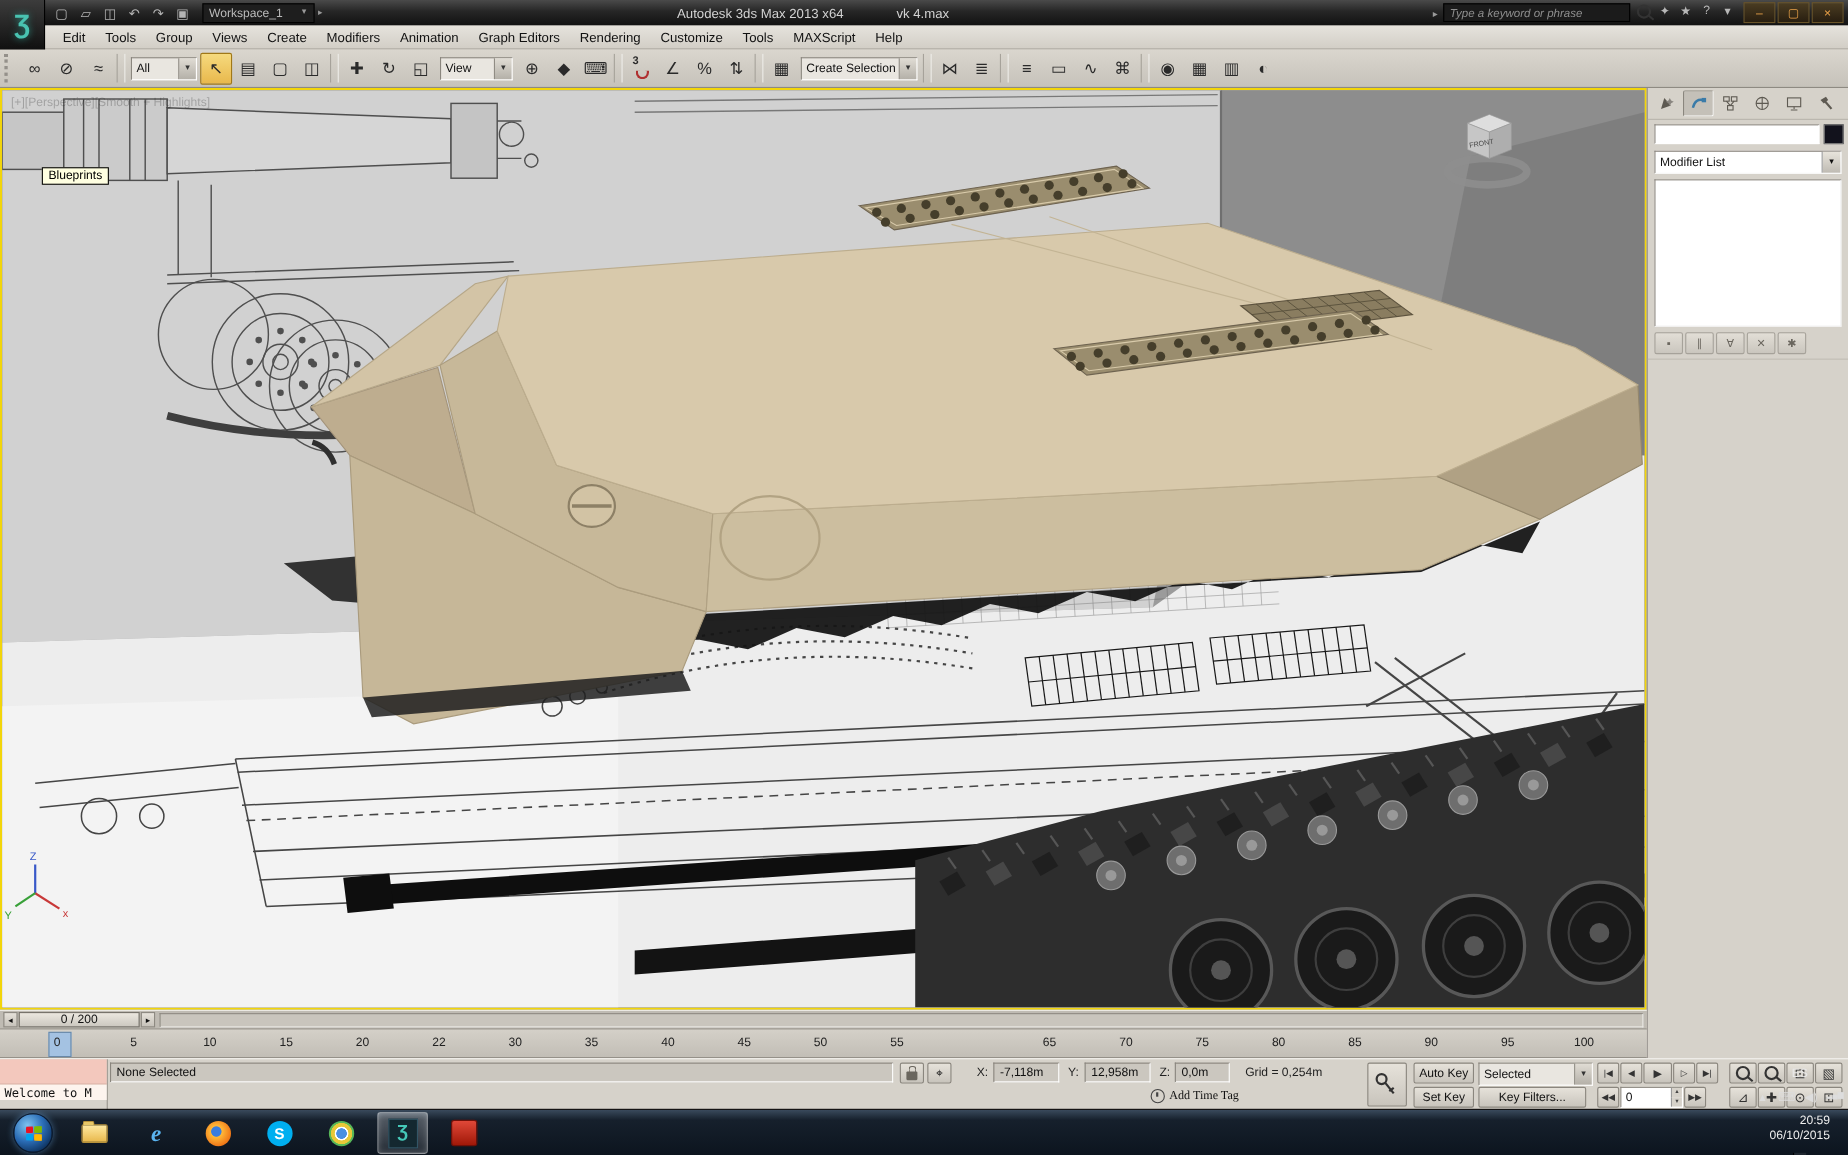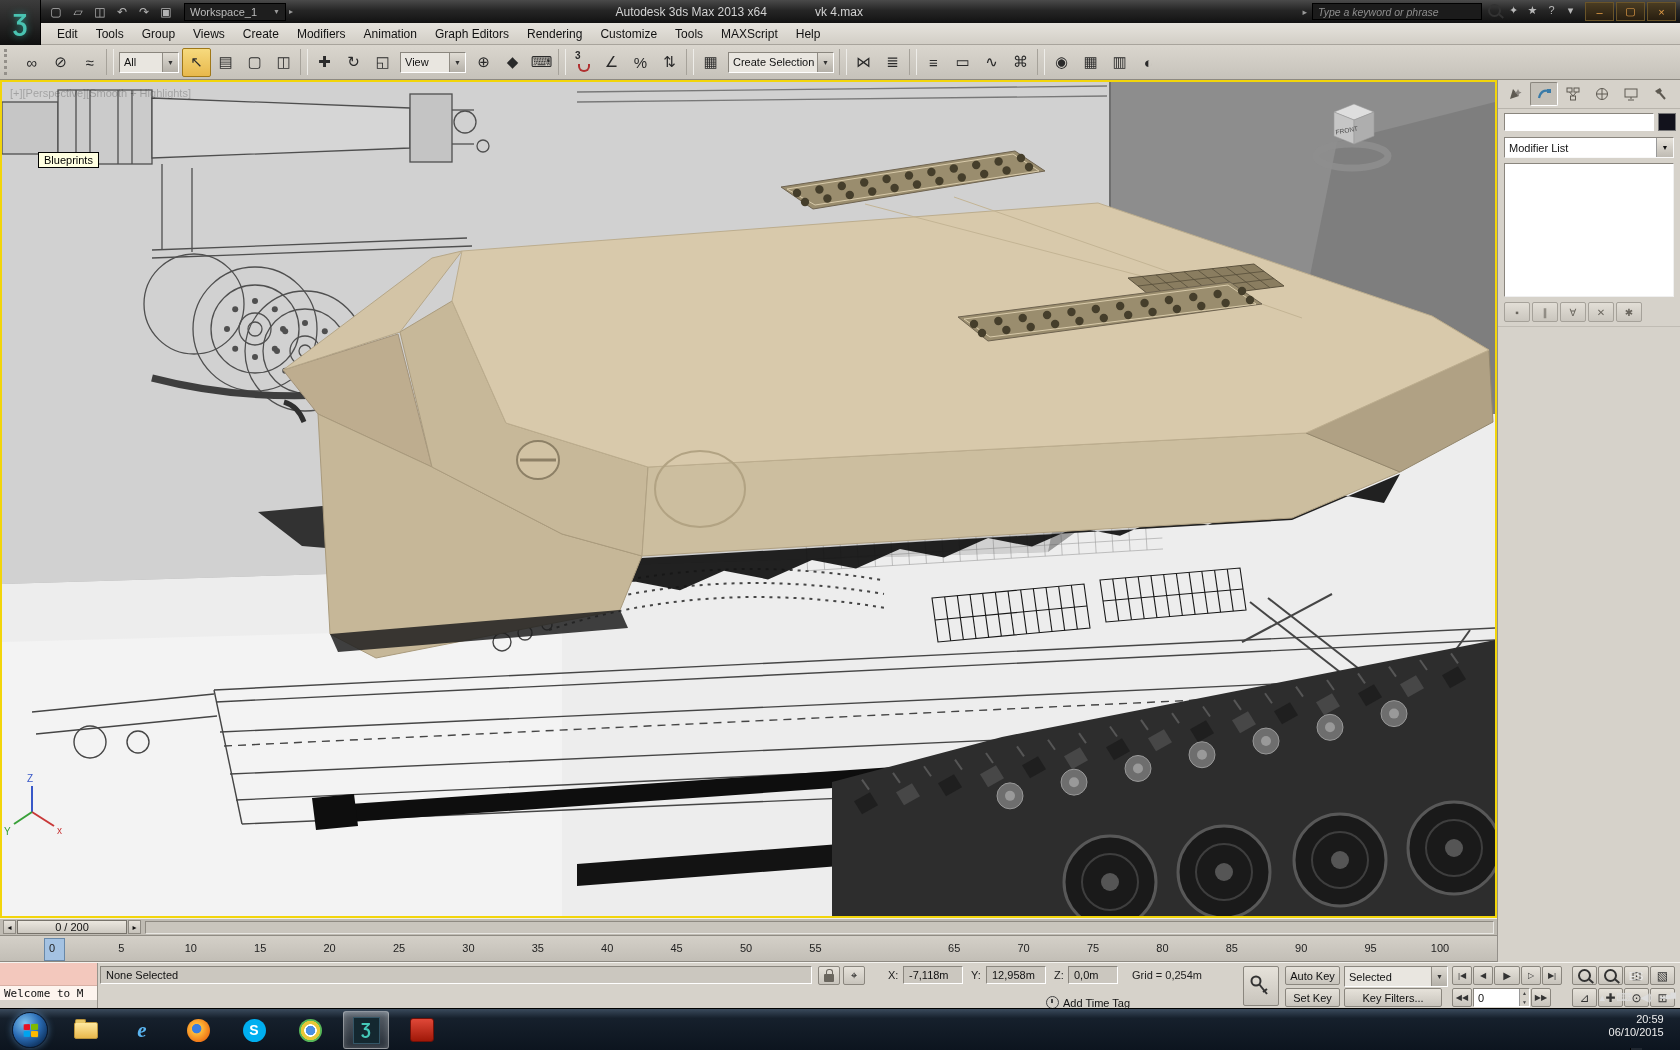--- a/index.html
+++ b/index.html
@@ -111,21 +111,21 @@
   #nav-row2{position:absolute;left:1572px;top:25px;display:flex;gap:1px;}
   .nb{width:25px;height:19px;background:linear-gradient(#e6e2da,#c8c4bc);border:1px solid #8a867e;border-radius:2px;
     display:flex;align-items:center;justify-content:center;font-size:12px;color:#333;box-sizing:border-box;}
   .magic{position:relative;width:9px;height:9px;border:2px solid #333;border-radius:50%;display:inline-block;}
   .magic::after{content:"";position:absolute;width:6px;height:2px;background:#333;right:-5px;bottom:-2px;transform:rotate(40deg);}
   .lockic{position:relative;width:10px;height:8px;background:#6a665e;border-radius:1px;display:inline-block;margin-top:4px;}
   .lockic::before{content:"";position:absolute;top:-5px;left:1.5px;width:5px;height:5px;border:1.6px solid #6a665e;
     border-bottom:none;border-radius:3px 3px 0 0;}
   .clockic{width:11px;height:11px;border:1.5px solid #444;border-radius:50%;position:relative;display:inline-block;margin-right:4px;}
   .clockic::after{content:"";position:absolute;left:4px;top:2px;width:1.5px;height:4px;background:#444;}
-  #timetag{position:absolute;left:1046px;top:27px;height:19px;display:flex;align-items:flex-end;font-size:11px;}
+  #timetag{position:absolute;left:1046px;top:27px;height:19px;display:flex;align-items:flex-start;font-size:11px;font-family:Liberation Serif, serif;}
   
   #taskbar{position:absolute;top:1008px;left:0;width:1680px;height:42px;
     background:linear-gradient(#3a4a5c,#16202c 22%,#0c141e);border-top:1px solid #000;display:flex;align-items:center;}
   #start-orb{width:34px;height:34px;border-radius:50%;margin:0 10px 0 12px;
     background:radial-gradient(circle at 35% 30%,#7ec3f0,#2a6cb5 45%,#123a6a 75%,#0a2448);
     border:1px solid #0a1a30;box-shadow:0 0 7px rgba(120,190,255,.45);display:flex;align-items:center;justify-content:center;}
   .flag{width:15px;height:13px;display:grid;grid-template-columns:1fr 1fr;grid-template-rows:1fr 1fr;gap:1px;
     transform:perspective(40px) rotateY(-16deg);}
   .flag i{display:block;border-radius:1px;}
   .tapp{width:44px;height:36px;margin:0 5px;display:flex;align-items:center;justify-content:center;border-radius:3px;
@@ -651,21 +651,21 @@
   <div class="ts-arrow">▸</div>
   <div class="ts-track"></div>
 </div>
 <div id="ruler">
   <div id="frame-marker"></div>
 <span class="tick" style="left: 52px;">0</span>
     <span class="tick" style="left: 121.4px;">5</span>
     <span class="tick" style="left: 190.8px;">10</span>
     <span class="tick" style="left: 260.2px;">15</span>
     <span class="tick" style="left: 329.6px;">20</span>
-    <span class="tick" style="left: 399px;">25</span>
+    <span class="tick" style="left: 399px;">22</span>
     <span class="tick" style="left: 468.4px;">30</span>
     <span class="tick" style="left: 537.8px;">35</span>
     <span class="tick" style="left: 607.2px;">40</span>
     <span class="tick" style="left: 676.6px;">45</span>
     <span class="tick" style="left: 746px;">50</span>
     <span class="tick" style="left: 815.4px;">55</span>
     <span class="tick" style="left: 884.8px; margin-top: 40px;">60</span>
     <span class="tick" style="left: 954.2px;">65</span>
     <span class="tick" style="left: 1023.6px;">70</span>
     <span class="tick" style="left: 1093px;">75</span>

